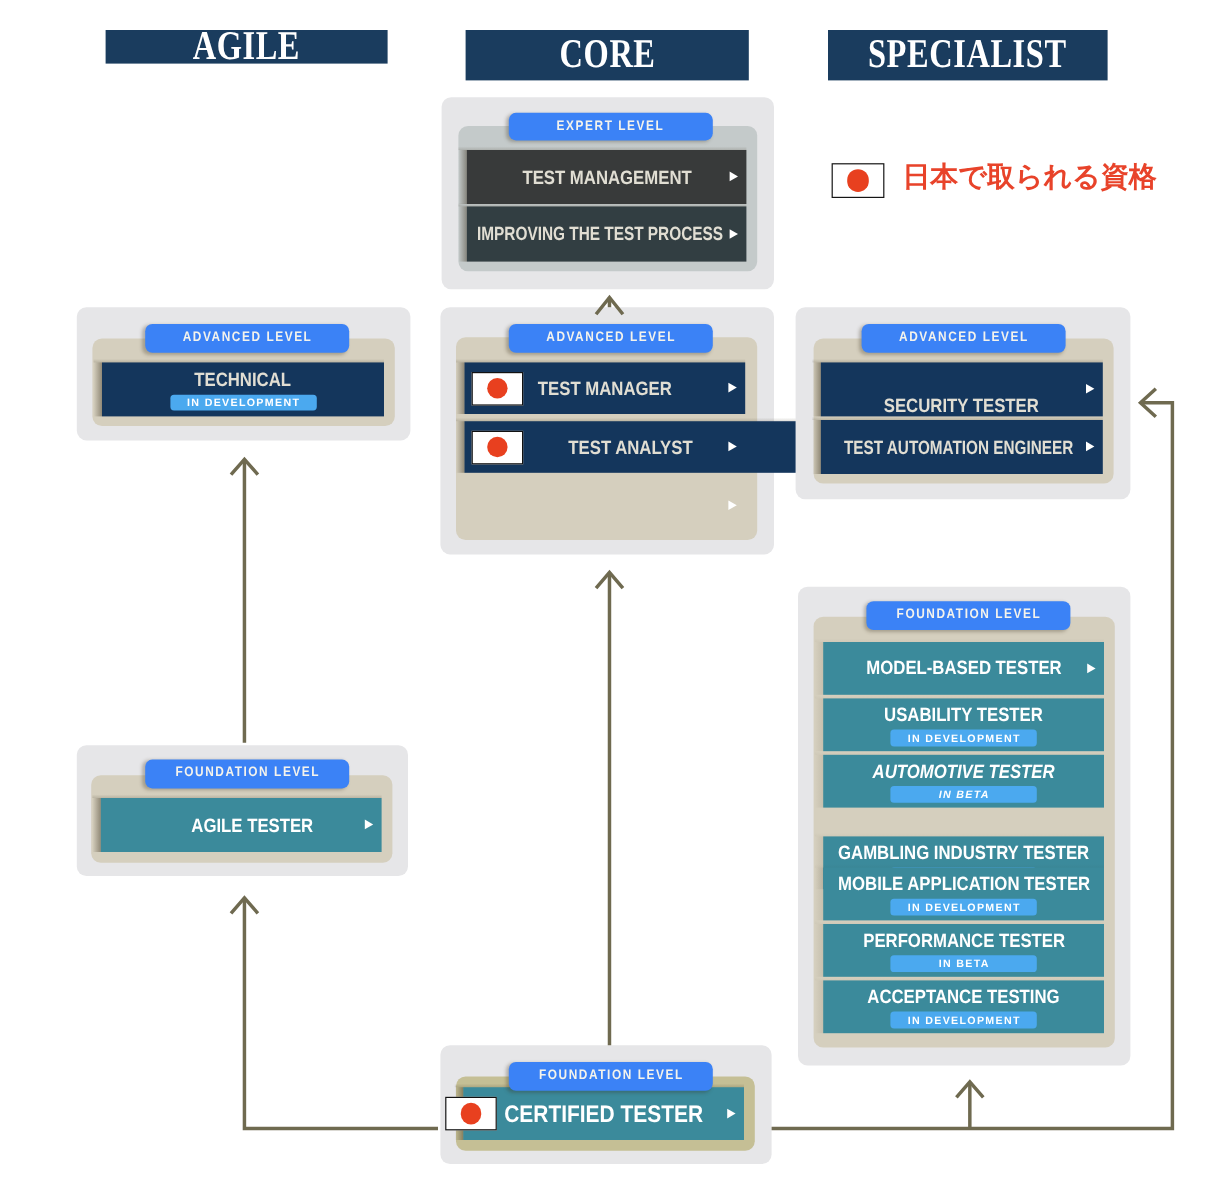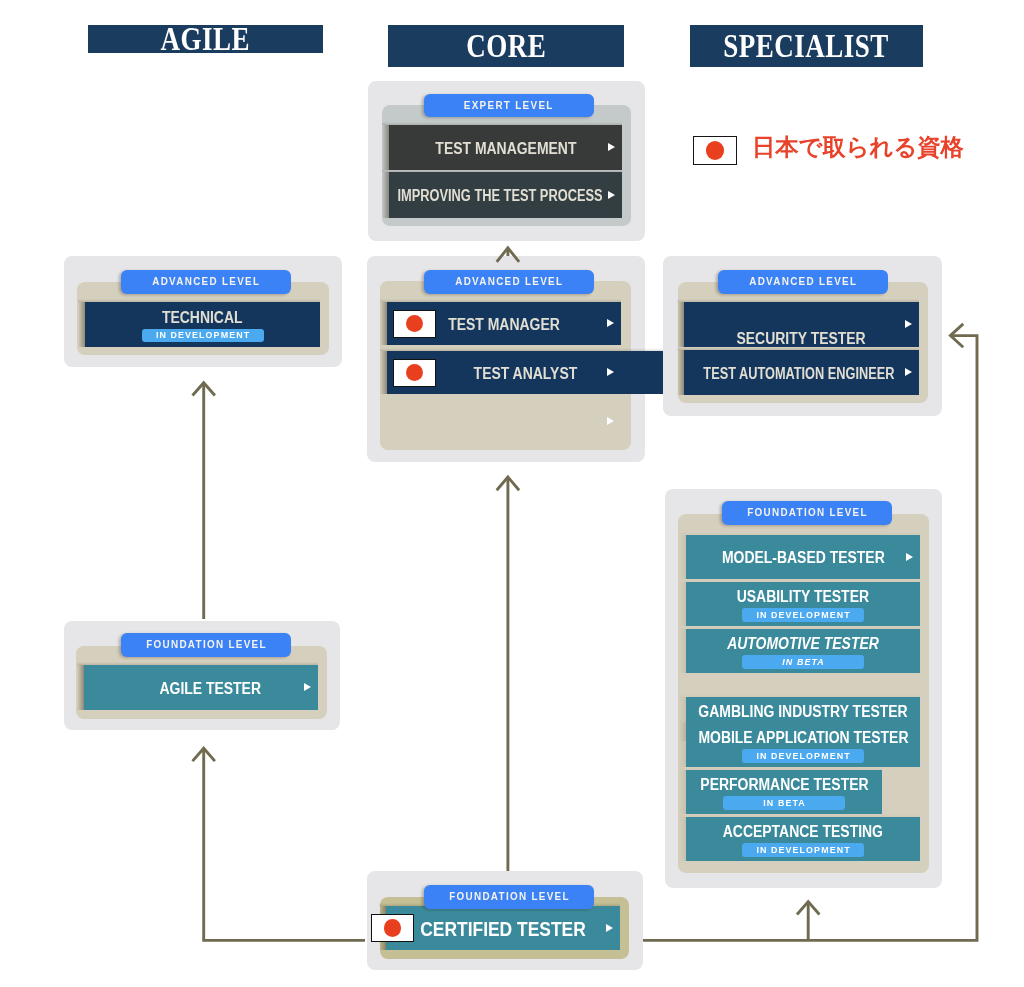--- a/index.html
+++ b/index.html
@@ -223,21 +223,21 @@
         <span class="lblwrap"><span class="lbl" style="font-size: 16px; transform: scaleX(0.872);">GAMBLING INDUSTRY TESTER</span></span>
         <span class="devbadge">IN BETA</span>
       </div>
     </div>
 <div class="bar teal noshadow" style="left:686px;top:723px;width:234px;height:44px;">
       <div class="barbody" style="left:0px;">
         <span class="lblwrap"><span class="lbl" style="font-size: 16px; transform: scaleX(0.872);">MOBILE APPLICATION TESTER</span></span>
         <span class="devbadge">IN DEVELOPMENT</span>
       </div>
     </div>
-<div class="bar teal noshadow" style="left:686px;top:770px;width:196px;height:44px;">
+<div class="bar teal noshadow" style="left:686px;top:770px;width:234px;height:44px;">
       <div class="barbody" style="left:0px;">
         <span class="lblwrap"><span class="lbl" style="font-size: 16px; transform: scaleX(0.872);">PERFORMANCE TESTER</span></span>
         <span class="devbadge">IN BETA</span>
       </div>
     </div>
 <div class="bar teal noshadow" style="left:686px;top:817px;width:234px;height:44px;">
       <div class="barbody" style="left:0px;">
         <span class="lblwrap"><span class="lbl" style="font-size: 16px; transform: scaleX(0.872);">ACCEPTANCE TESTING</span></span>
         <span class="devbadge">IN DEVELOPMENT</span>
       </div>

